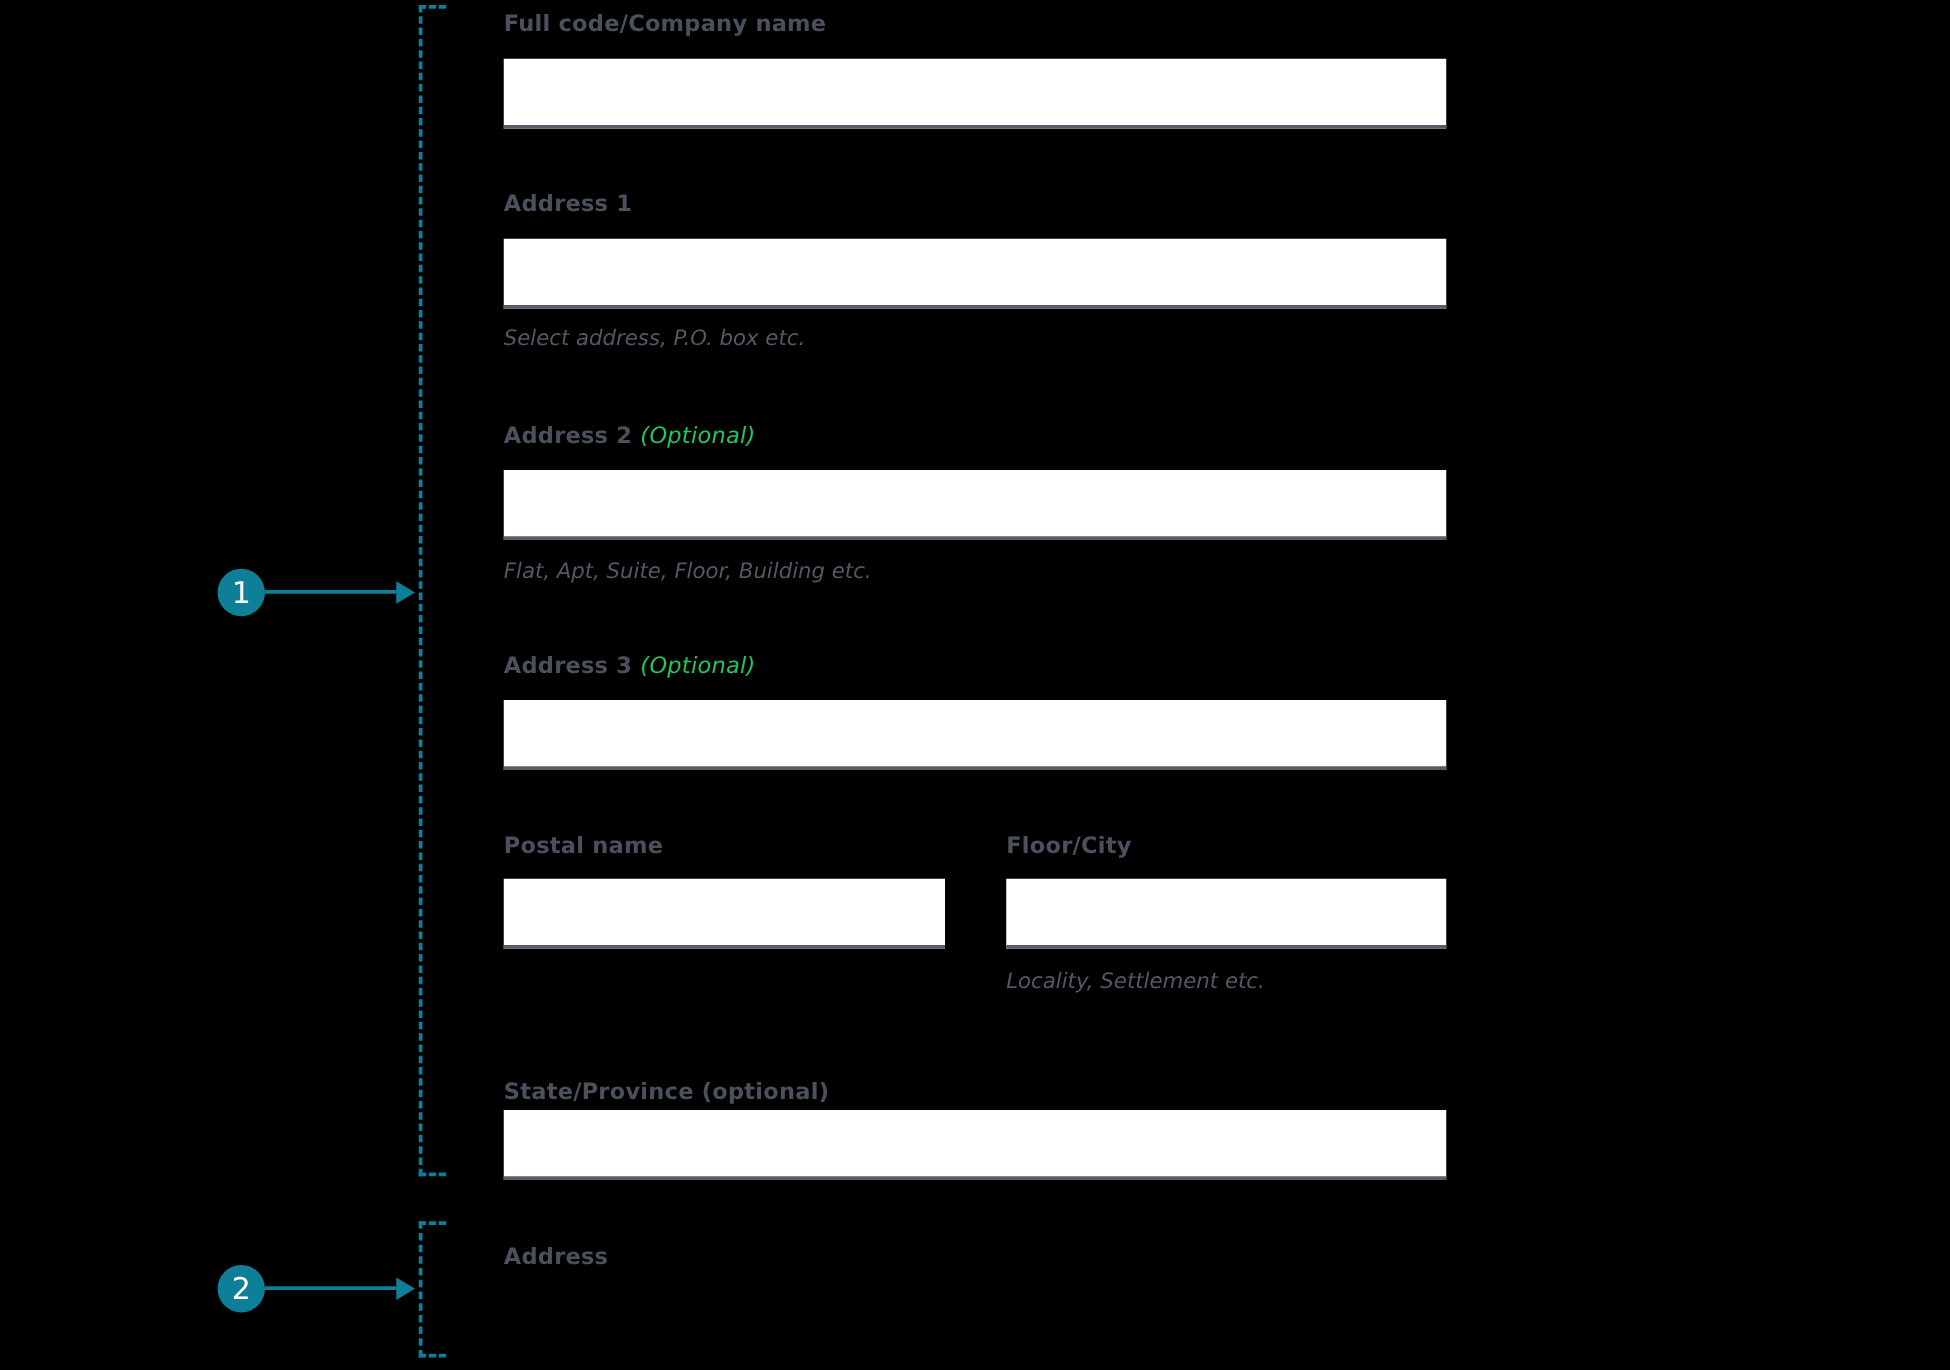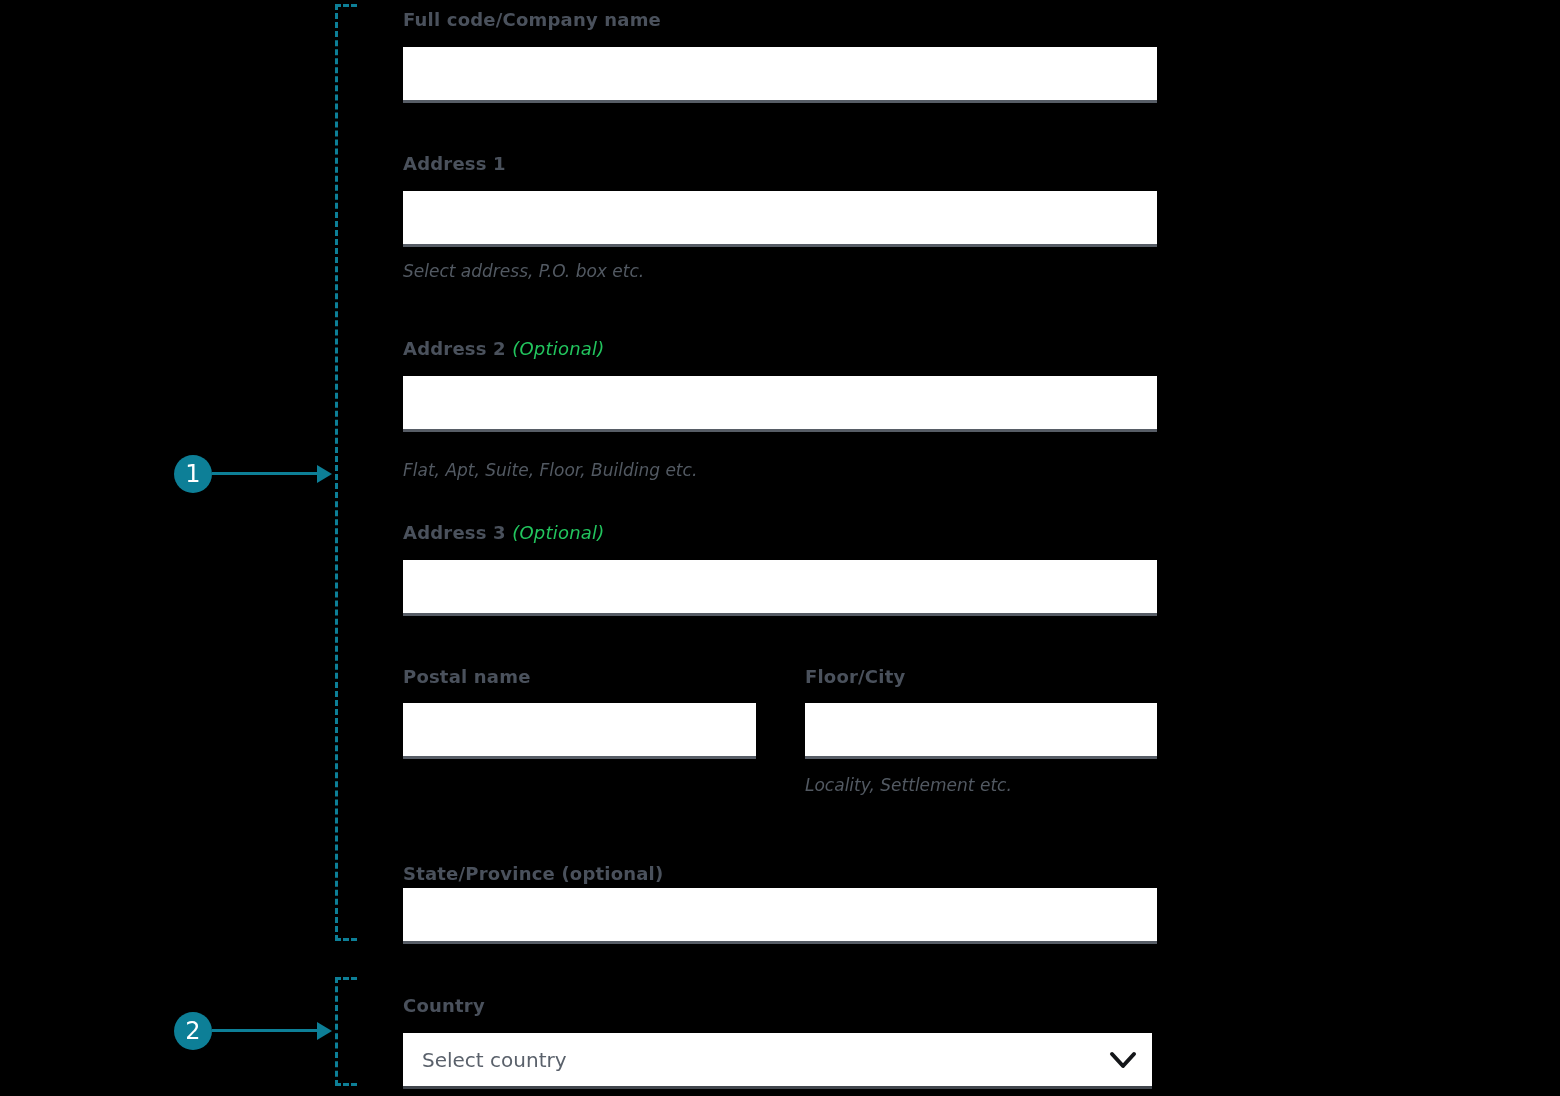--- a/index.html
+++ b/index.html
@@ -130,21 +130,21 @@
     <span>Address 1</span>
   </div>
   <input type="text" class="text-input abs" style="left: 403px; top: 191px; width: 754px; height: 56px;" value="">
   <div class="helper-text abs" style="left:403px; top:261px;">Select address, P.O. box etc.</div>
 
   <div class="field-label abs" style="left:403px; top:338px;">
     <span>Address 2</span>
     <span class="optional-suffix">(Optional)</span>
   </div>
   <input type="text" class="text-input abs" style="left: 403px; top: 376px; width: 754px; height: 56px;" value="">
-  <div class="helper-text abs" style="left:403px; top:460px;text-align:center;">Flat, Apt, Suite, Floor, Building etc.</div>
+  <div class="helper-text abs" style="left:403px; top:447px;text-align:center;">Flat, Apt, Suite, Floor, Building etc.</div>
 
   <div class="field-label abs" style="left:403px; top:522px;">
     <span>Address 3</span>
     <span class="optional-suffix">(Optional)</span>
   </div>
   <input type="text" class="text-input abs" style="left: 403px; top: 560px; width: 754px; height: 56px;" value="">
 
   <div class="field-label abs" style="left:403px; top:666px;">
     <span>Postal name</span>
   </div>
@@ -154,24 +154,16 @@
   <input type="text" class="text-input abs" style="left: 403px; top: 703px; width: 353px; height: 56px;" value="">
   <input type="text" class="text-input abs" style="left: 805px; top: 703px; width: 352px; height: 56px;" value="">
   <div class="helper-text abs" style="left:805px; top:775px;">Locality, Settlement etc.</div>
 
   <div class="field-label abs" style="left:403px; top:850px;margin-top:13px;">
     <span>State/Province (optional)</span>
   </div>
   <input type="text" class="text-input abs" style="left: 403px; top: 888px; width: 754px; height: 56px;" value="">
 
   <div class="field-label abs" style="left:403px; top:995px;">
-    <span>Country</span>
-  </div>
-  <div class="select-wrap abs" style="left:403px; top:1033px; width:749px; height:56px;">
-    <select class="country-select">
-      <option>Select country</option>
-    </select>
-    <svg class="chevron" viewBox="0 0 30 22">
-      <polyline points="4,5 15,17 26,5" fill="none" stroke="#141619" stroke-width="4" stroke-linecap="round" stroke-linejoin="round"></polyline>
-    </svg>
+    <span>Address</span>
   </div>
 
 </div>
 
 </body></html>

